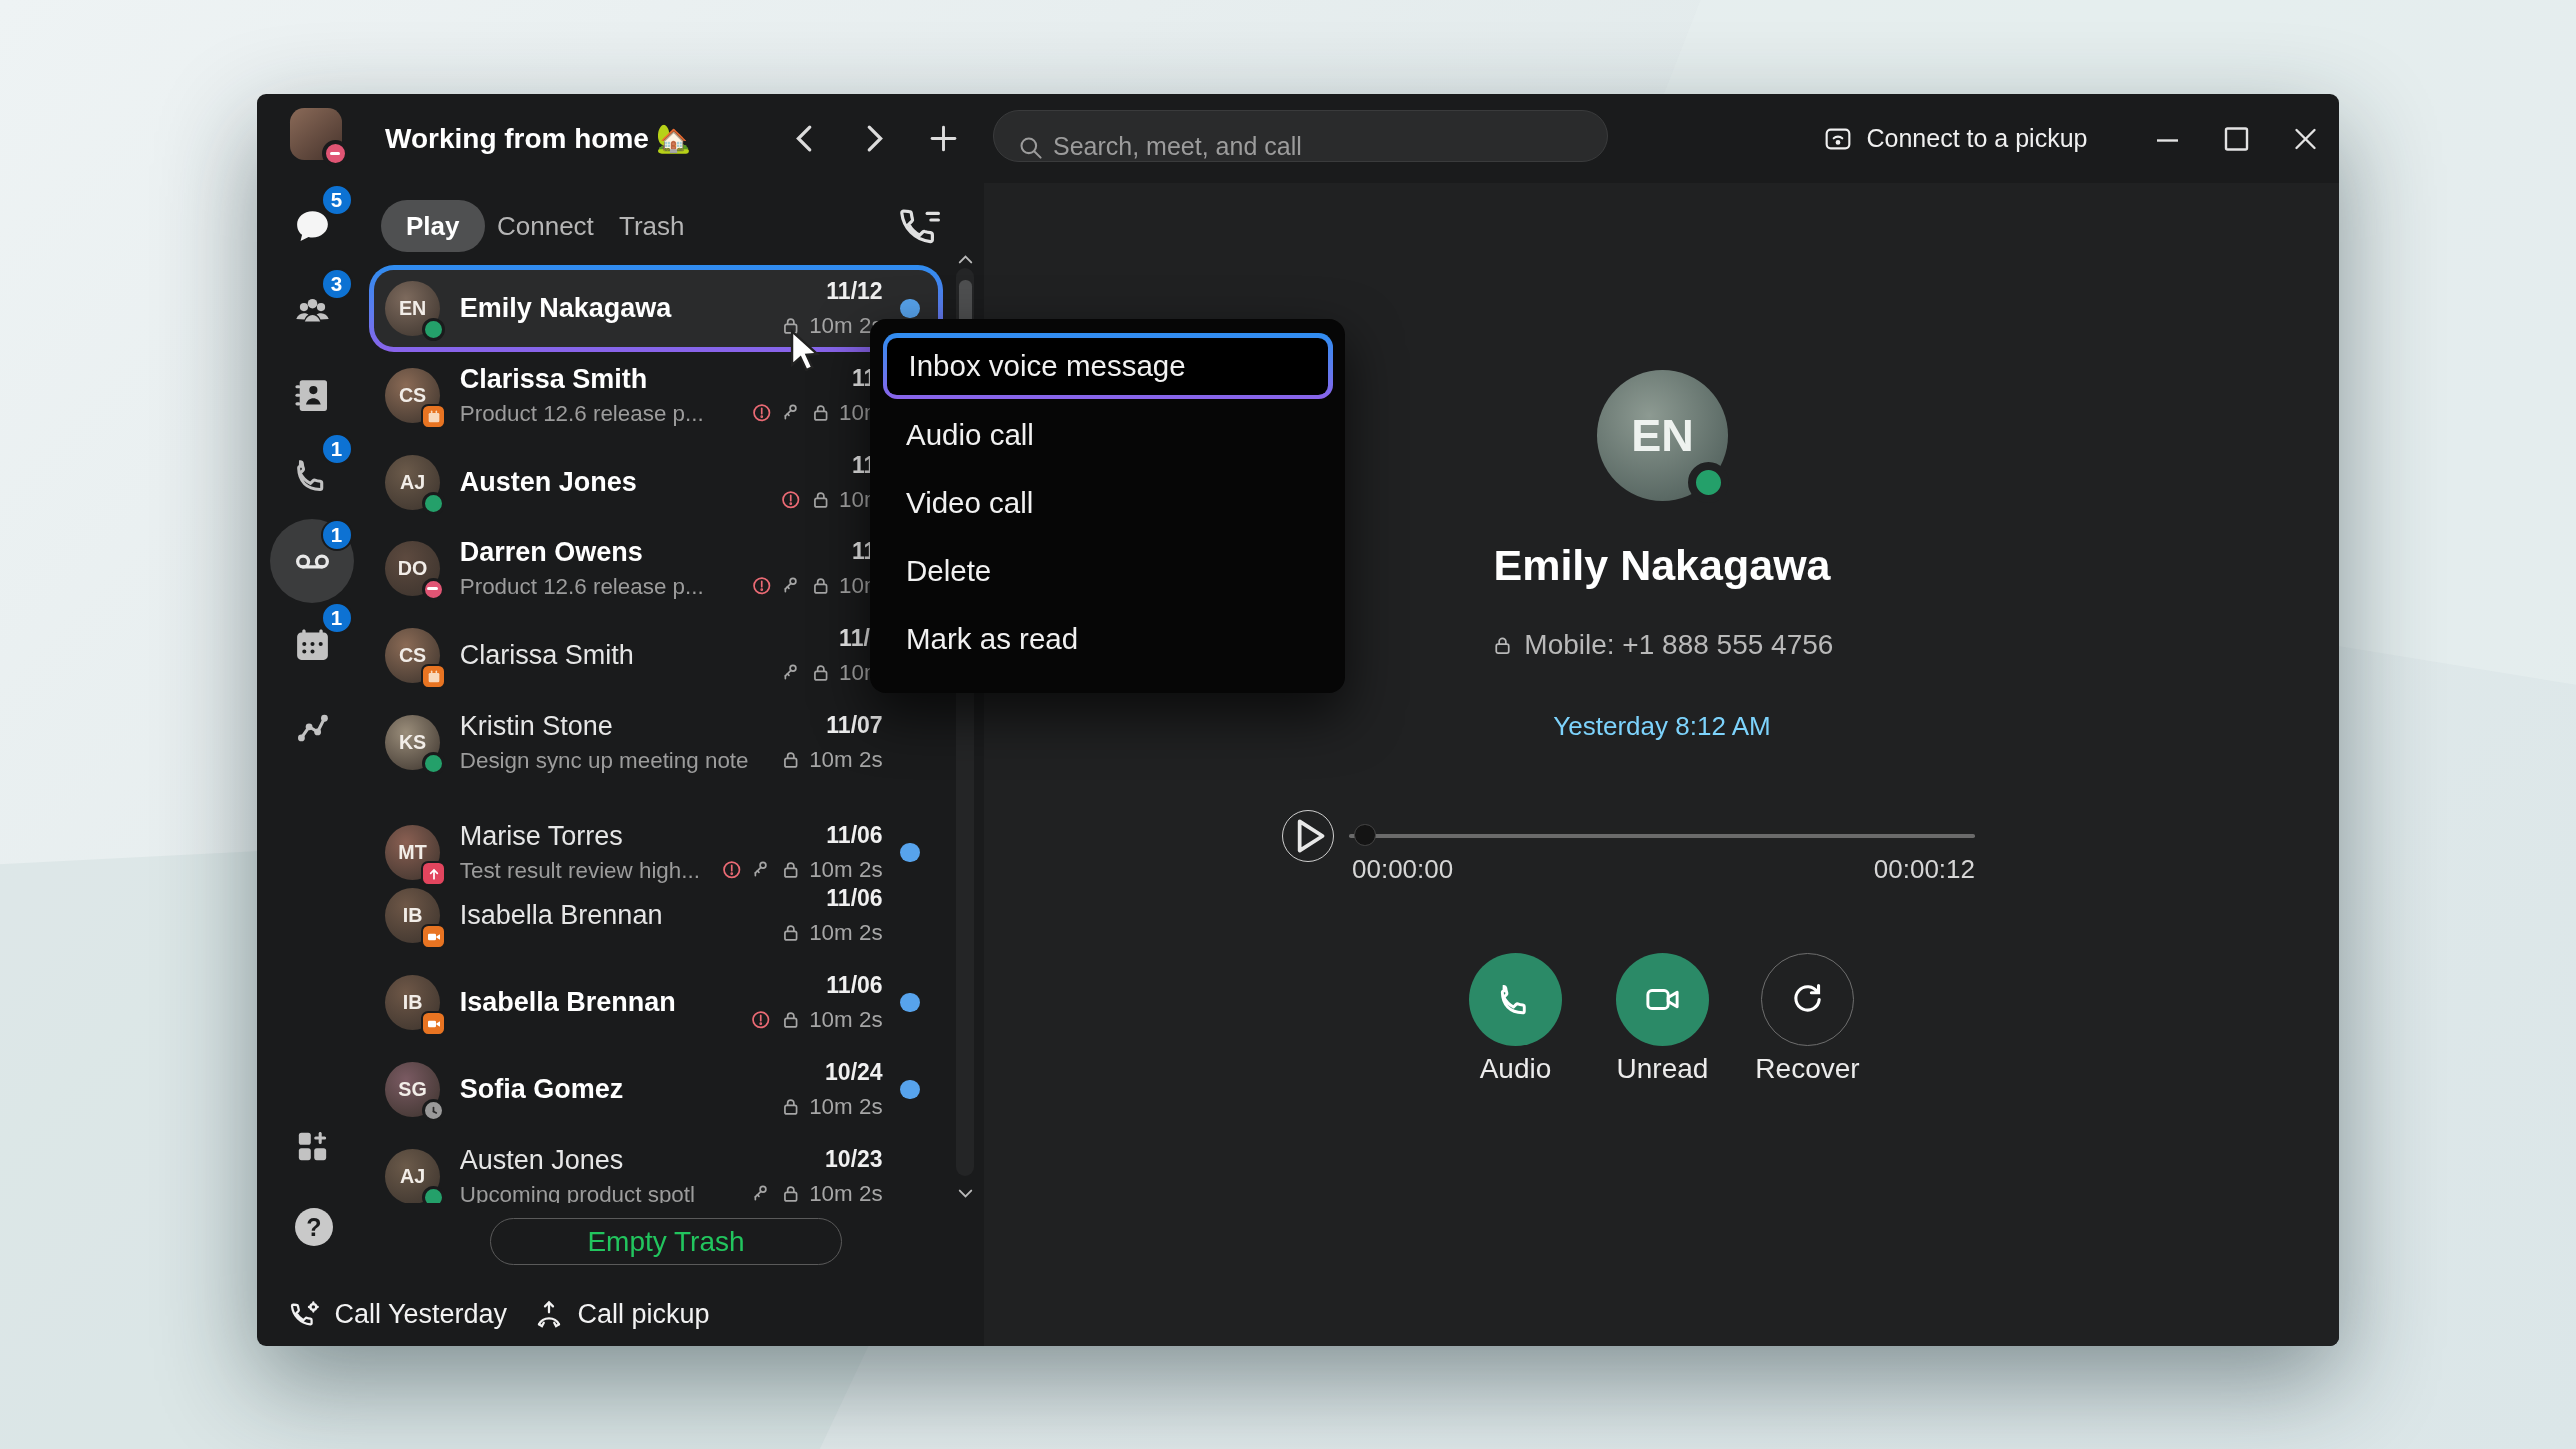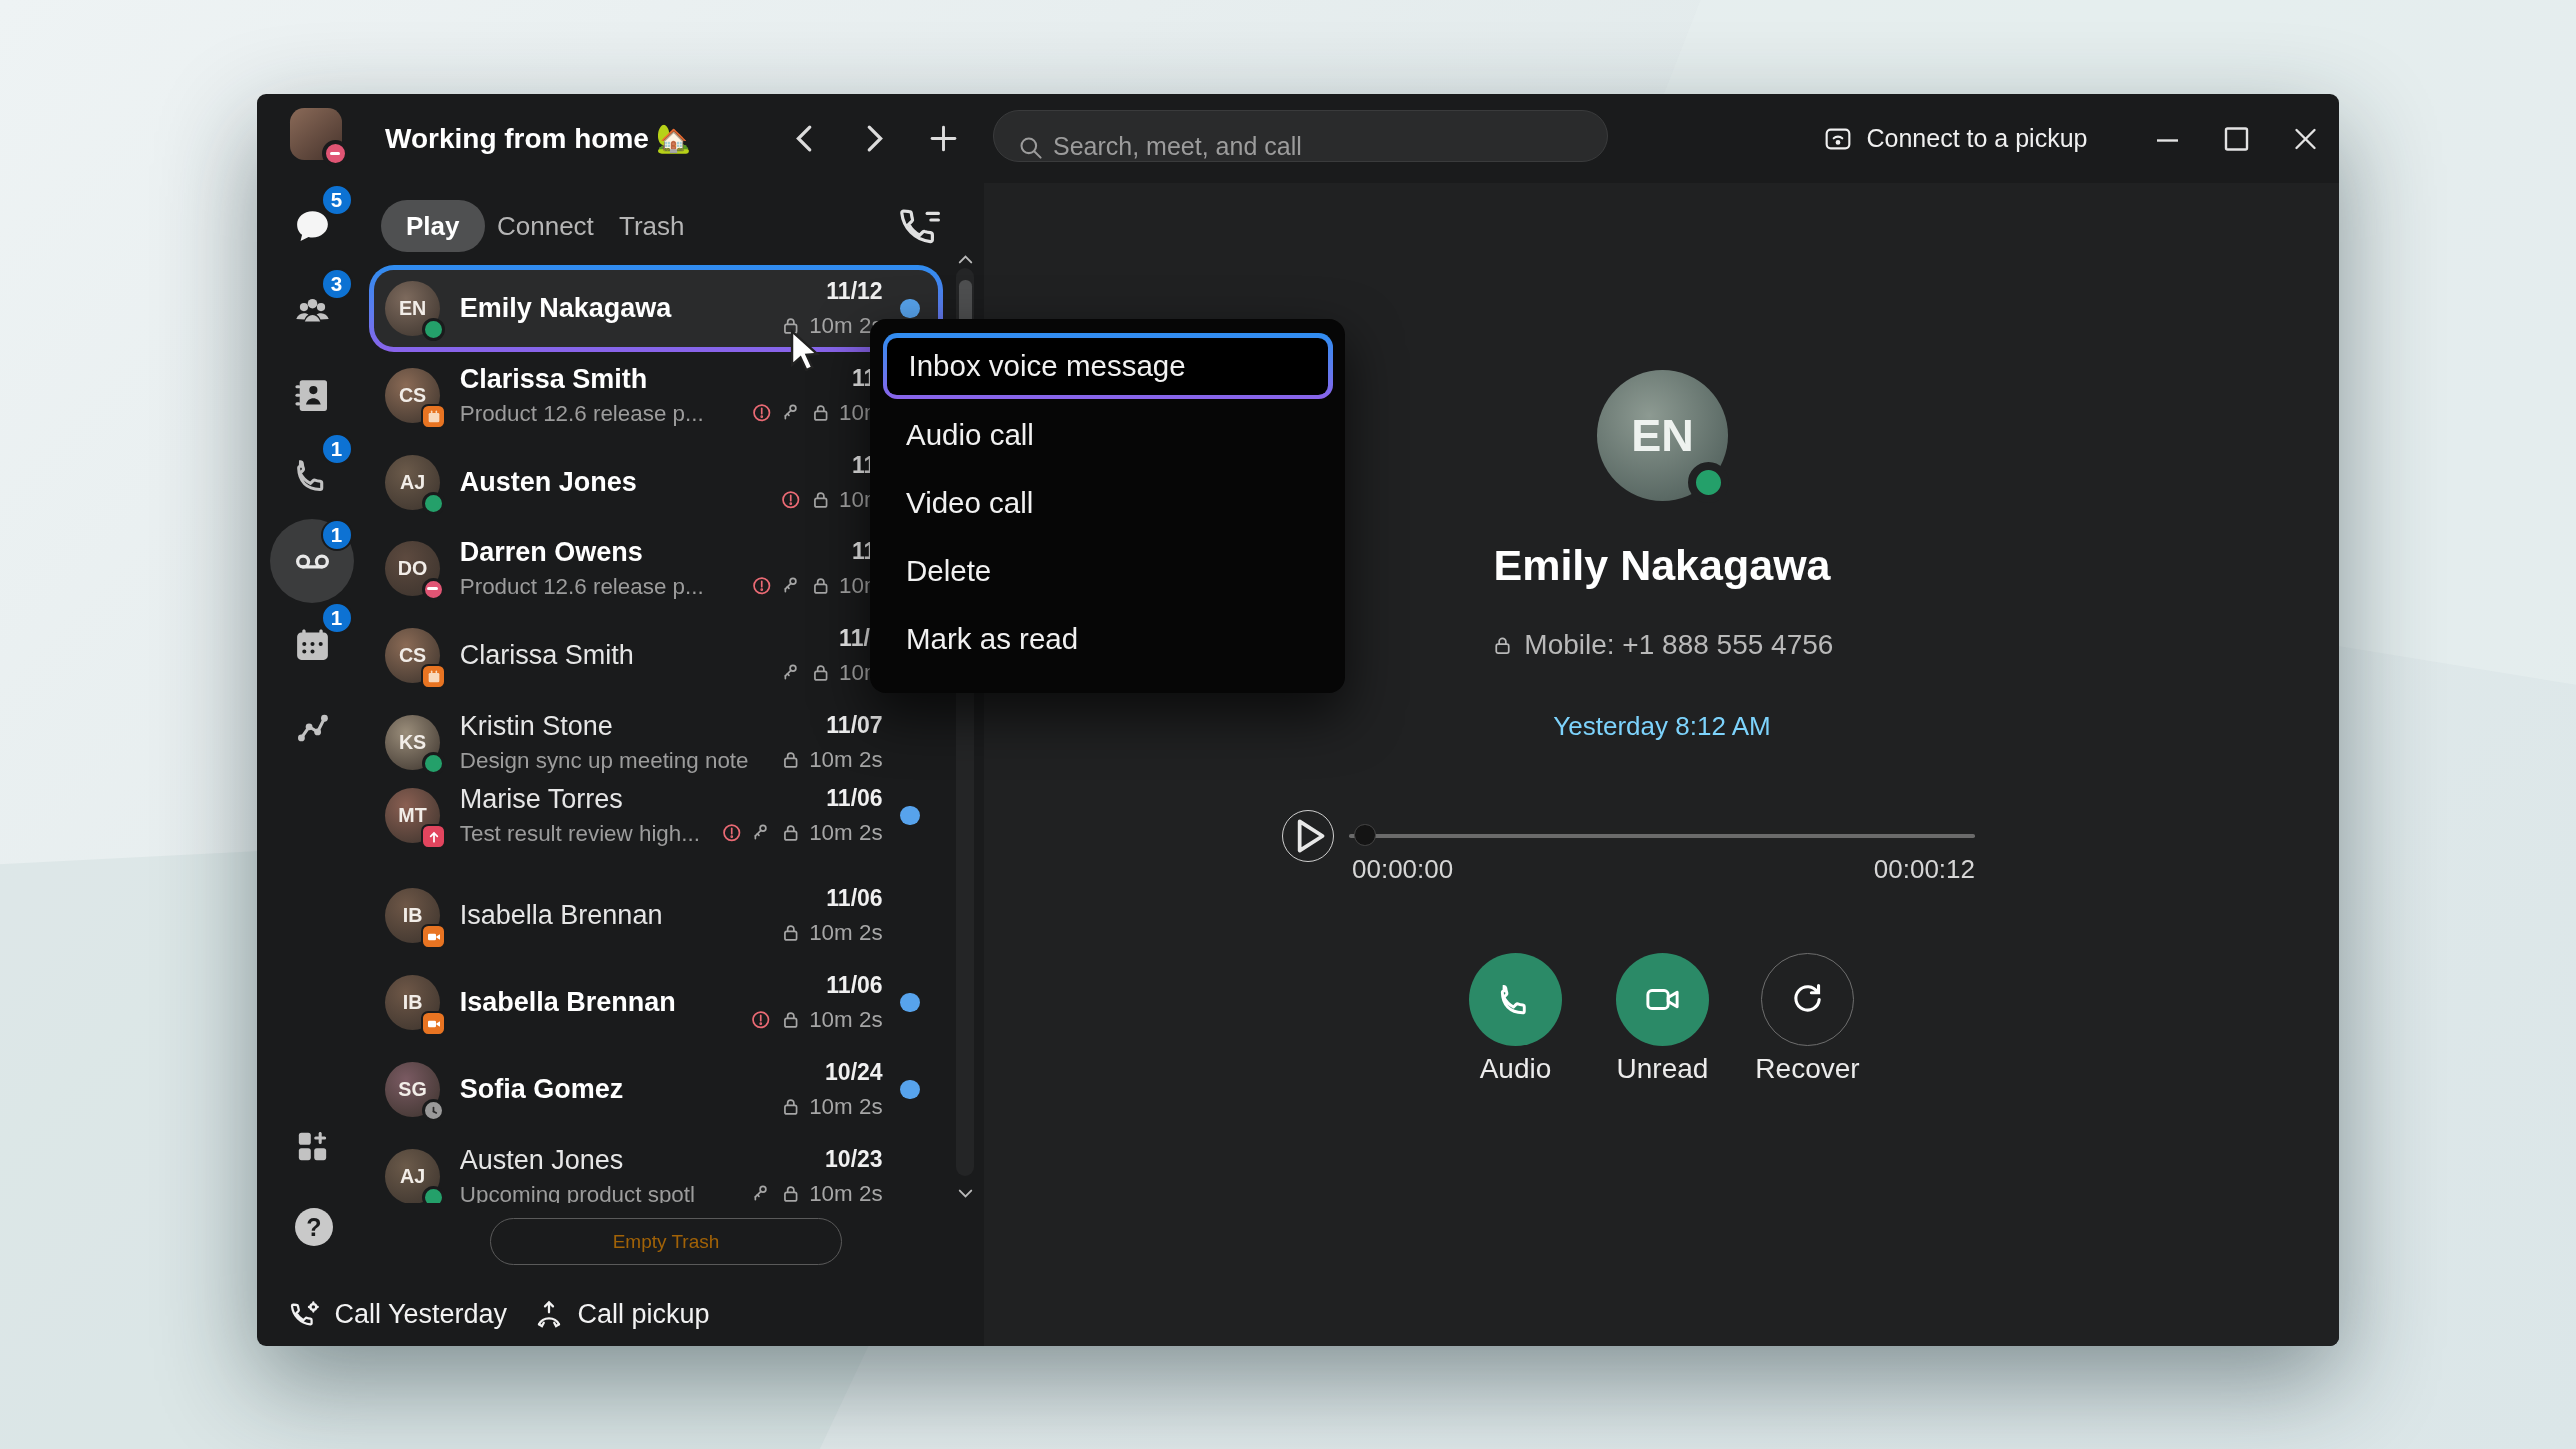--- a/index.html
+++ b/index.html
@@ -72,21 +72,21 @@
   .row-meta .mico { width:21.5px; height:21.5px; color:#a6a6a6; }
   .row-meta .mico.urgent { color:#ea6a74; }
   .row-dot { position:absolute; right:18px; top:50%; margin-top:-9.8px; width:19.7px; height:19.7px; border-radius:50%; background:#57a3ec; }
 
   
   .sb-track { left:699px; top:174px; width:18px; height:908px; border-radius:9px; background:#242526; }
   .sb-thumb { left:702px; top:186px; width:12.5px; height:73px; border-radius:6.3px; background:#4e4f50; }
   .sb-arrow { left:697px; width:23px; height:23px; color:#b9b9b9; }
 
   .empty-trash { left:233px; top:1124px; width:352px; height:47px; border:1.8px solid #5a5a5a; border-radius:24px;
-                 background:transparent; color:#a16207; font-size:19px; display:flex; align-items:center; justify-content:center; font-family:inherit; }
+                 background:transparent; color:#22c55e; font-size:28px; display:flex; align-items:center; justify-content:center; font-family:inherit; }
   .footlink { top:1199px; height:43px; display:flex; align-items:center; gap:12.5px; color:#f2f2f2; font-size:27px; }
   .help-circle { left:38px; top:1114px; width:38px; height:38px; border-radius:50%; background:#c9c9c9; color:#1a1b1c;
                  font-size:25px; font-weight:700; display:flex; align-items:center; justify-content:center; }
 
   
   .detail-bg { left:727px; top:89px; width:1355px; height:1163px; background:#202122; border-radius:0 0 9px 0; }
   .big-avatar { left:1340px; top:276px; width:131px; height:131px; border-radius:50%;
                 background:radial-gradient(circle at 40% 35%,#8d9a92,#5c6b66 70%,#47544f);
                 display:flex; align-items:center; justify-content:center; color:#eef2ef; font-size:45px; font-weight:700; }
   .big-presence { left:1431px; top:368px; width:41px; height:41px; border-radius:50%; background:#24a06a; border:8px solid #202122; }
@@ -459,21 +459,21 @@
                   <svg viewBox="0 0 24 24" fill="none" stroke="currentColor" stroke-width="1.9">
                     <rect x="5.5" y="10.5" width="13" height="9.5" rx="2"></rect>
                     <path d="M8.5 10.5V8a3.5 3.5 0 0 1 7 0v2.5"></path>
                   </svg>
                 </span>
                 <span>10m 2s</span>
               </div>
             </div>
           </div>
         </div>
-        <div class="row" style="top: 507px;">
+        <div class="row" style="top: 544px;">
           <div class="row-inner">
             <div class="row-avatar" style="background: radial-gradient(circle at 38% 32%, rgb(138, 95, 82), rgb(58, 50, 44));">MT<span class="sqbadge share">
                 <span class="icon" style="width: 16px; height: 16px;">
                   <svg viewBox="0 0 24 24" fill="none" stroke="currentColor" stroke-width="2.6" stroke-linecap="round">
                     <line x1="12" y1="19" x2="12" y2="7"></line>
                     <polyline points="7,11 12,6 17,11"></polyline>
                   </svg>
                 </span>
               </span></div>
             <div class="row-main">

